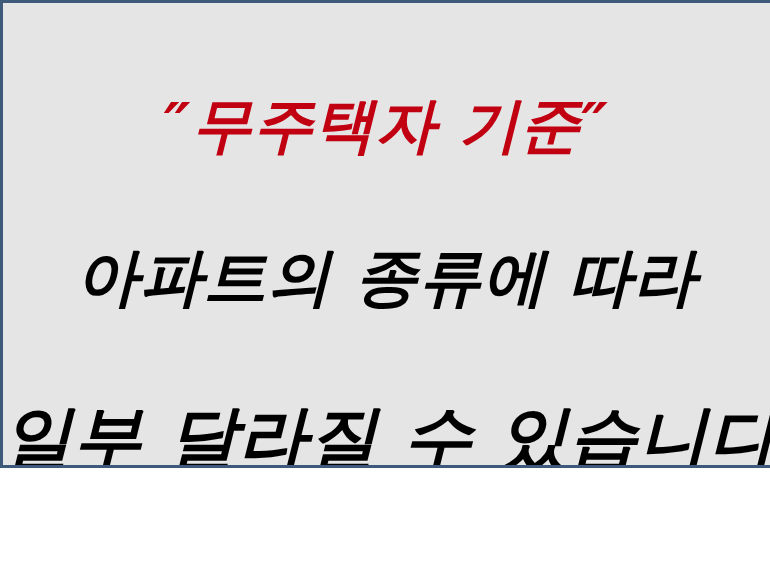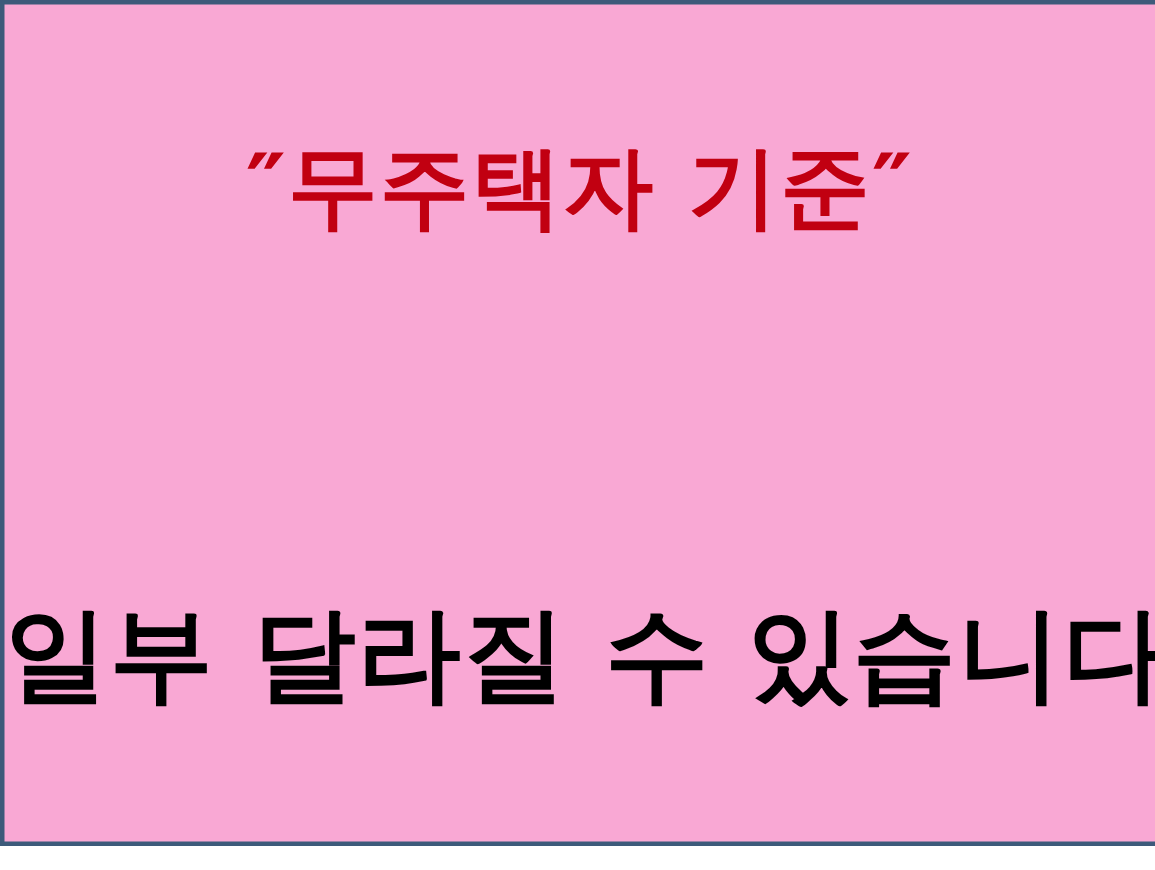--- a/index.html
+++ b/index.html
@@ -4,29 +4,30 @@
 <style>
   html, body {
     margin: 0;
     padding: 0;
     background: #ffffff;
   }
 
   #slide {
     position: relative;
     width: 770px;
-    height: 564px;
+    height: 468px;
     box-sizing: border-box;
-    background: #f9a8d4;
+    background: #e5e5e5;
     border-top: 3px solid #3d5a7a;
     border-left: 3px solid #3d5a7a;
     border-bottom: 3px solid #3d5a7a;
     border-right: 0 none;
     overflow: hidden;
     font-family: "DejaVu Sans", "Liberation Sans", sans-serif;
+    font-style: italic;
   }
 
   .text-line {
     position: absolute;
     left: 0;
     right: 0;
     text-align: center;
     white-space: nowrap;
     font-weight: bold;
     letter-spacing: 0.01em;
@@ -54,16 +55,17 @@
     letter-spacing: 0.015em;
   }
 </style>
 </head>
 <body>
 
 <div id="slide">
 
   <div class="text-line" id="line-1">″무주택자 기준″</div>
 
+  <div class="text-line" id="line-2">아파트의 종류에 따라</div>
 
   <div class="text-line" id="line-3">일부 달라질 수 있습니다.</div>
 
 </div>
 
 </body></html>

